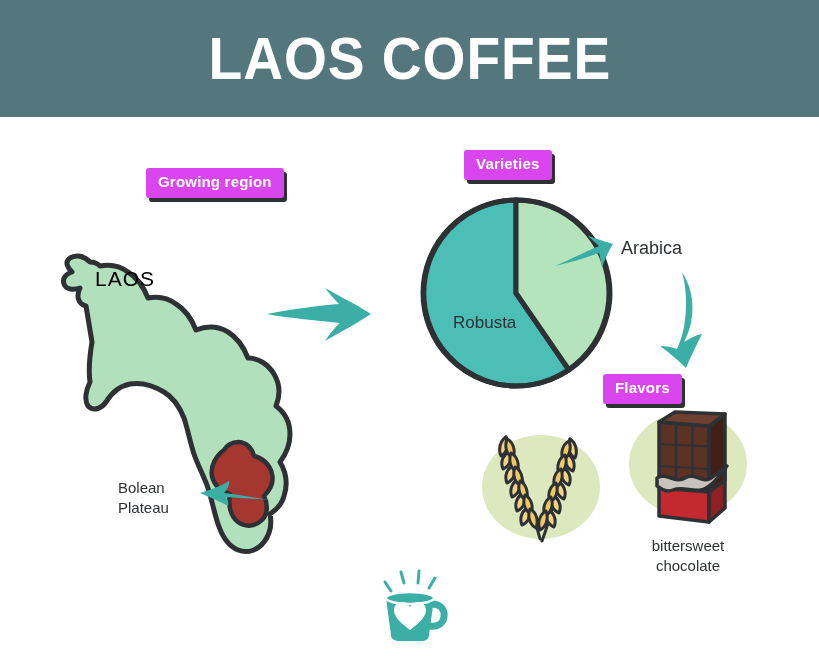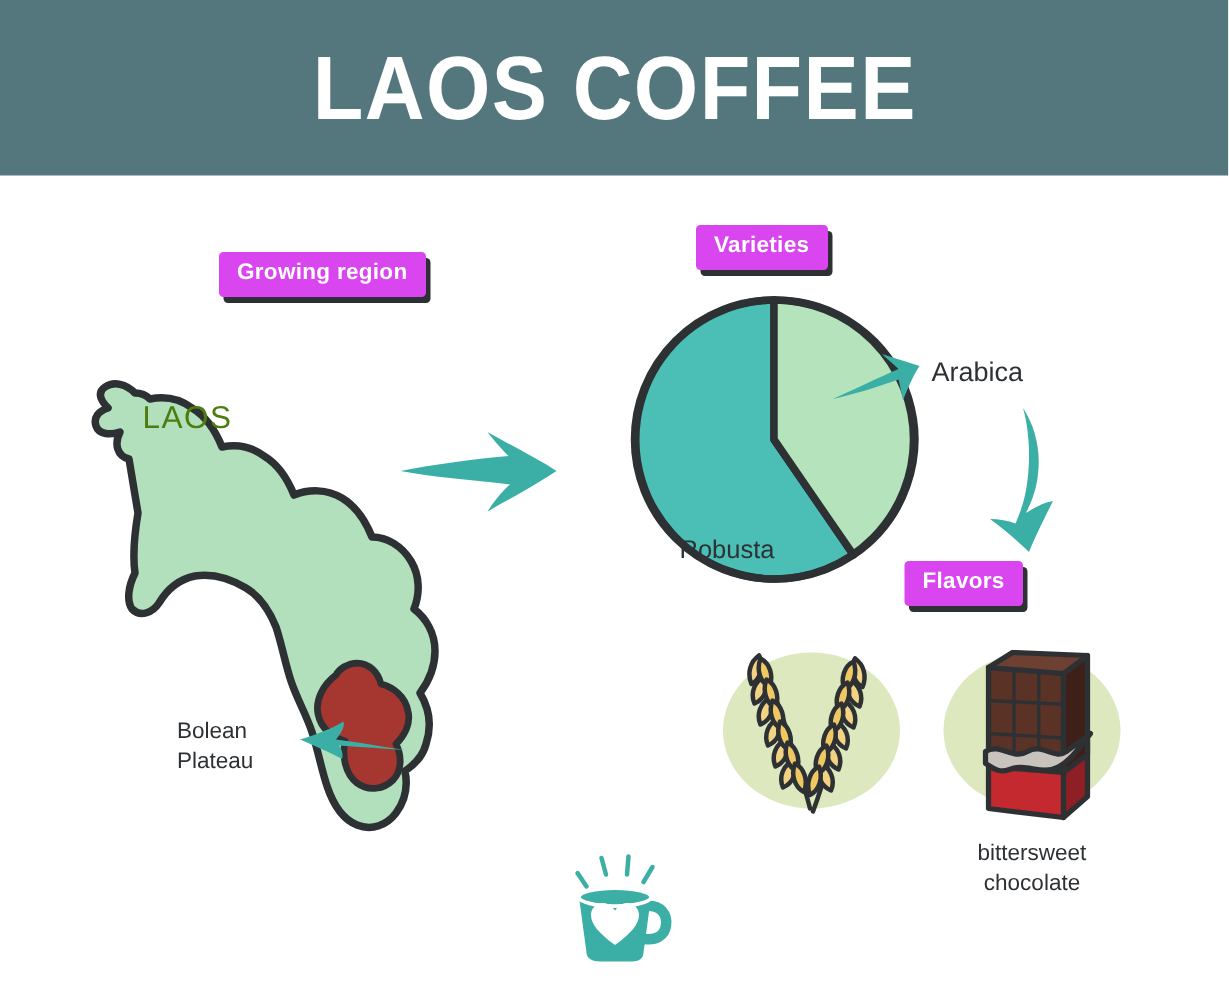--- a/index.html
+++ b/index.html
@@ -70,21 +70,21 @@
     width: 330px;
     height: 380px;
   }
   .map-label {
     position: absolute;
     left: 95px;
     top: 267px;
     font-family: "Liberation Sans", sans-serif;
     font-size: 21px;
     font-weight: normal;
-    color: #4d7c0f;
+    color: #000000;
     letter-spacing: 1px;
   }
   .callout-text {
     position: absolute;
     font-family: "Liberation Sans", sans-serif;
     font-size: 15px;
     color: #2E3134;
     line-height: 1.35;
     text-align: left;
   }
@@ -98,31 +98,31 @@
     width: 205px;
     height: 205px;
   }
   .pie-slice-label {
     position: absolute;
     font-family: "Liberation Sans", sans-serif;
     font-size: 17px;
     font-weight: normal;
     color: #2E3134;
   }
-  #robusta-label { left: 453px; top: 313px; margin-top: 44px; }
+  #robusta-label { left: 453px; top: 313px; }
   #arabica-label { left: 621px; top: 238px; font-size: 18px; }
 
   
   .flavor-item {
     position: absolute;
     width: 150px;
     text-align: center;
   }
   #flavor-0 { left: 466px; top: 415px; }
-  #flavor-1 { left: 613px; top: 415px; }
+  #flavor-1 { left: 613px; top: 392px; }
   .flavor-art {
     position: relative;
     width: 150px;
     height: 140px;
   }
   .flavor-caption {
     margin-top: 4px;
     font-family: "Liberation Sans", sans-serif;
     font-size: 15px;
     color: #2E3134;

